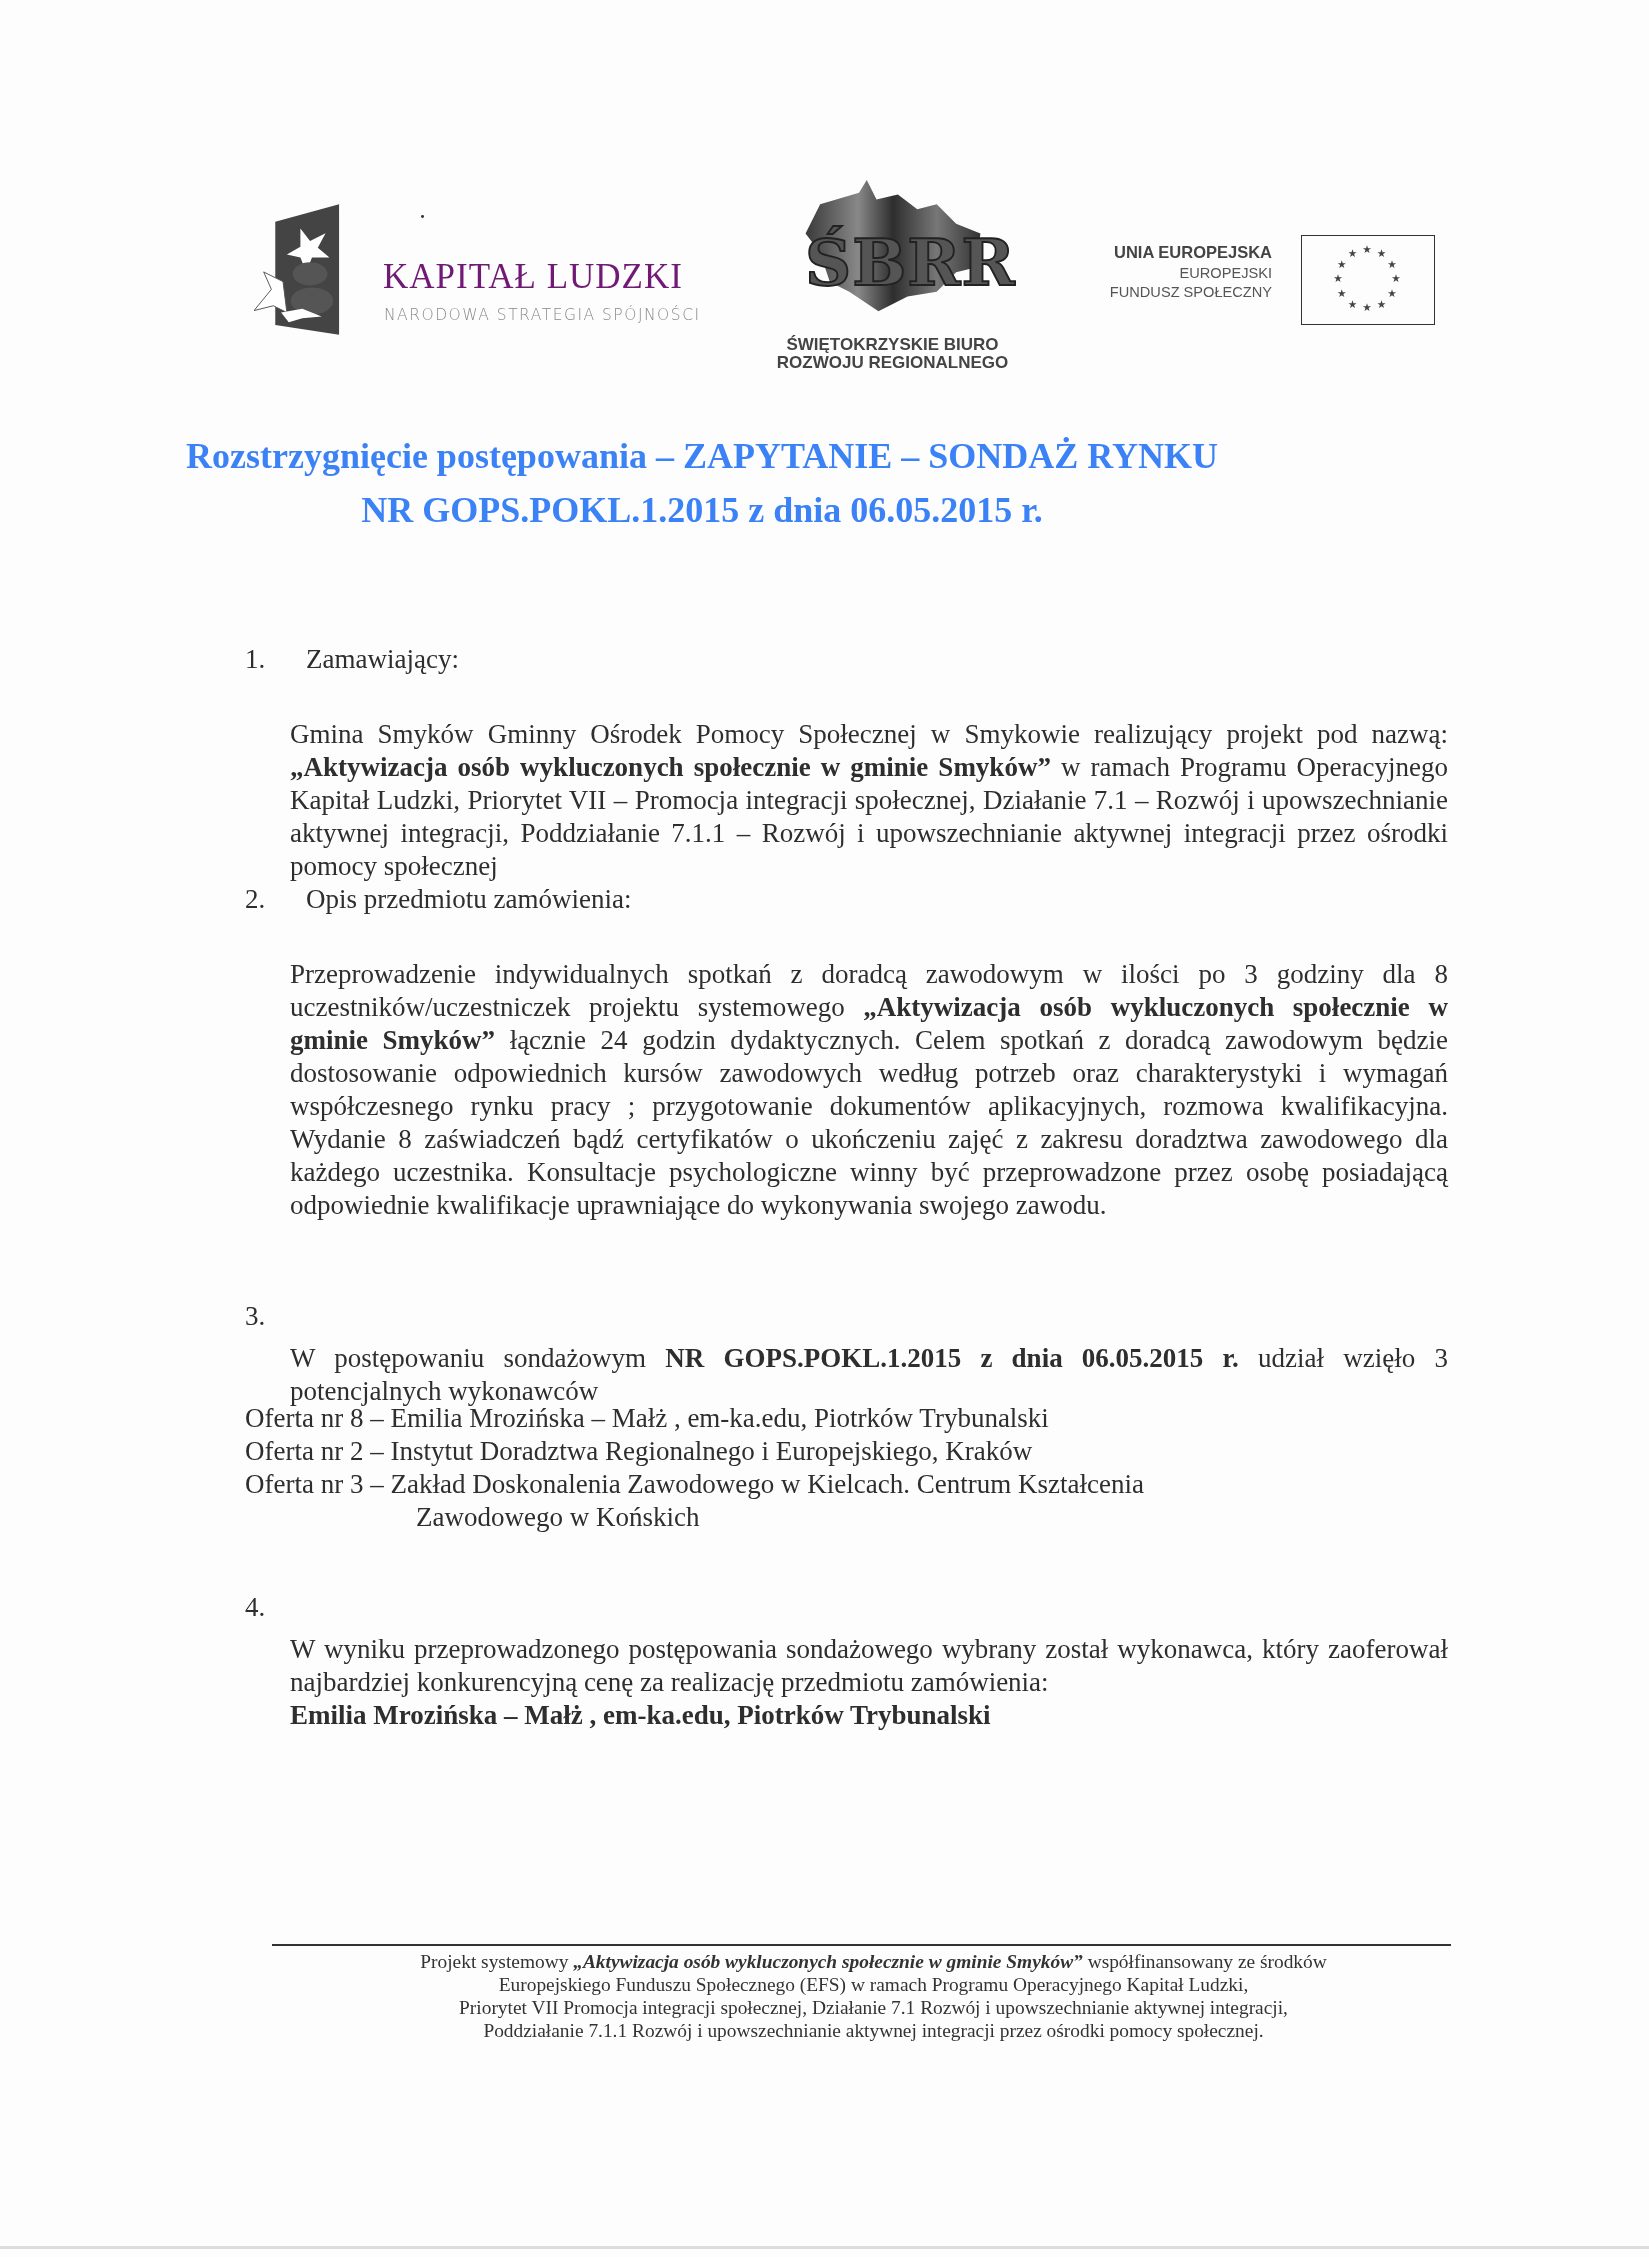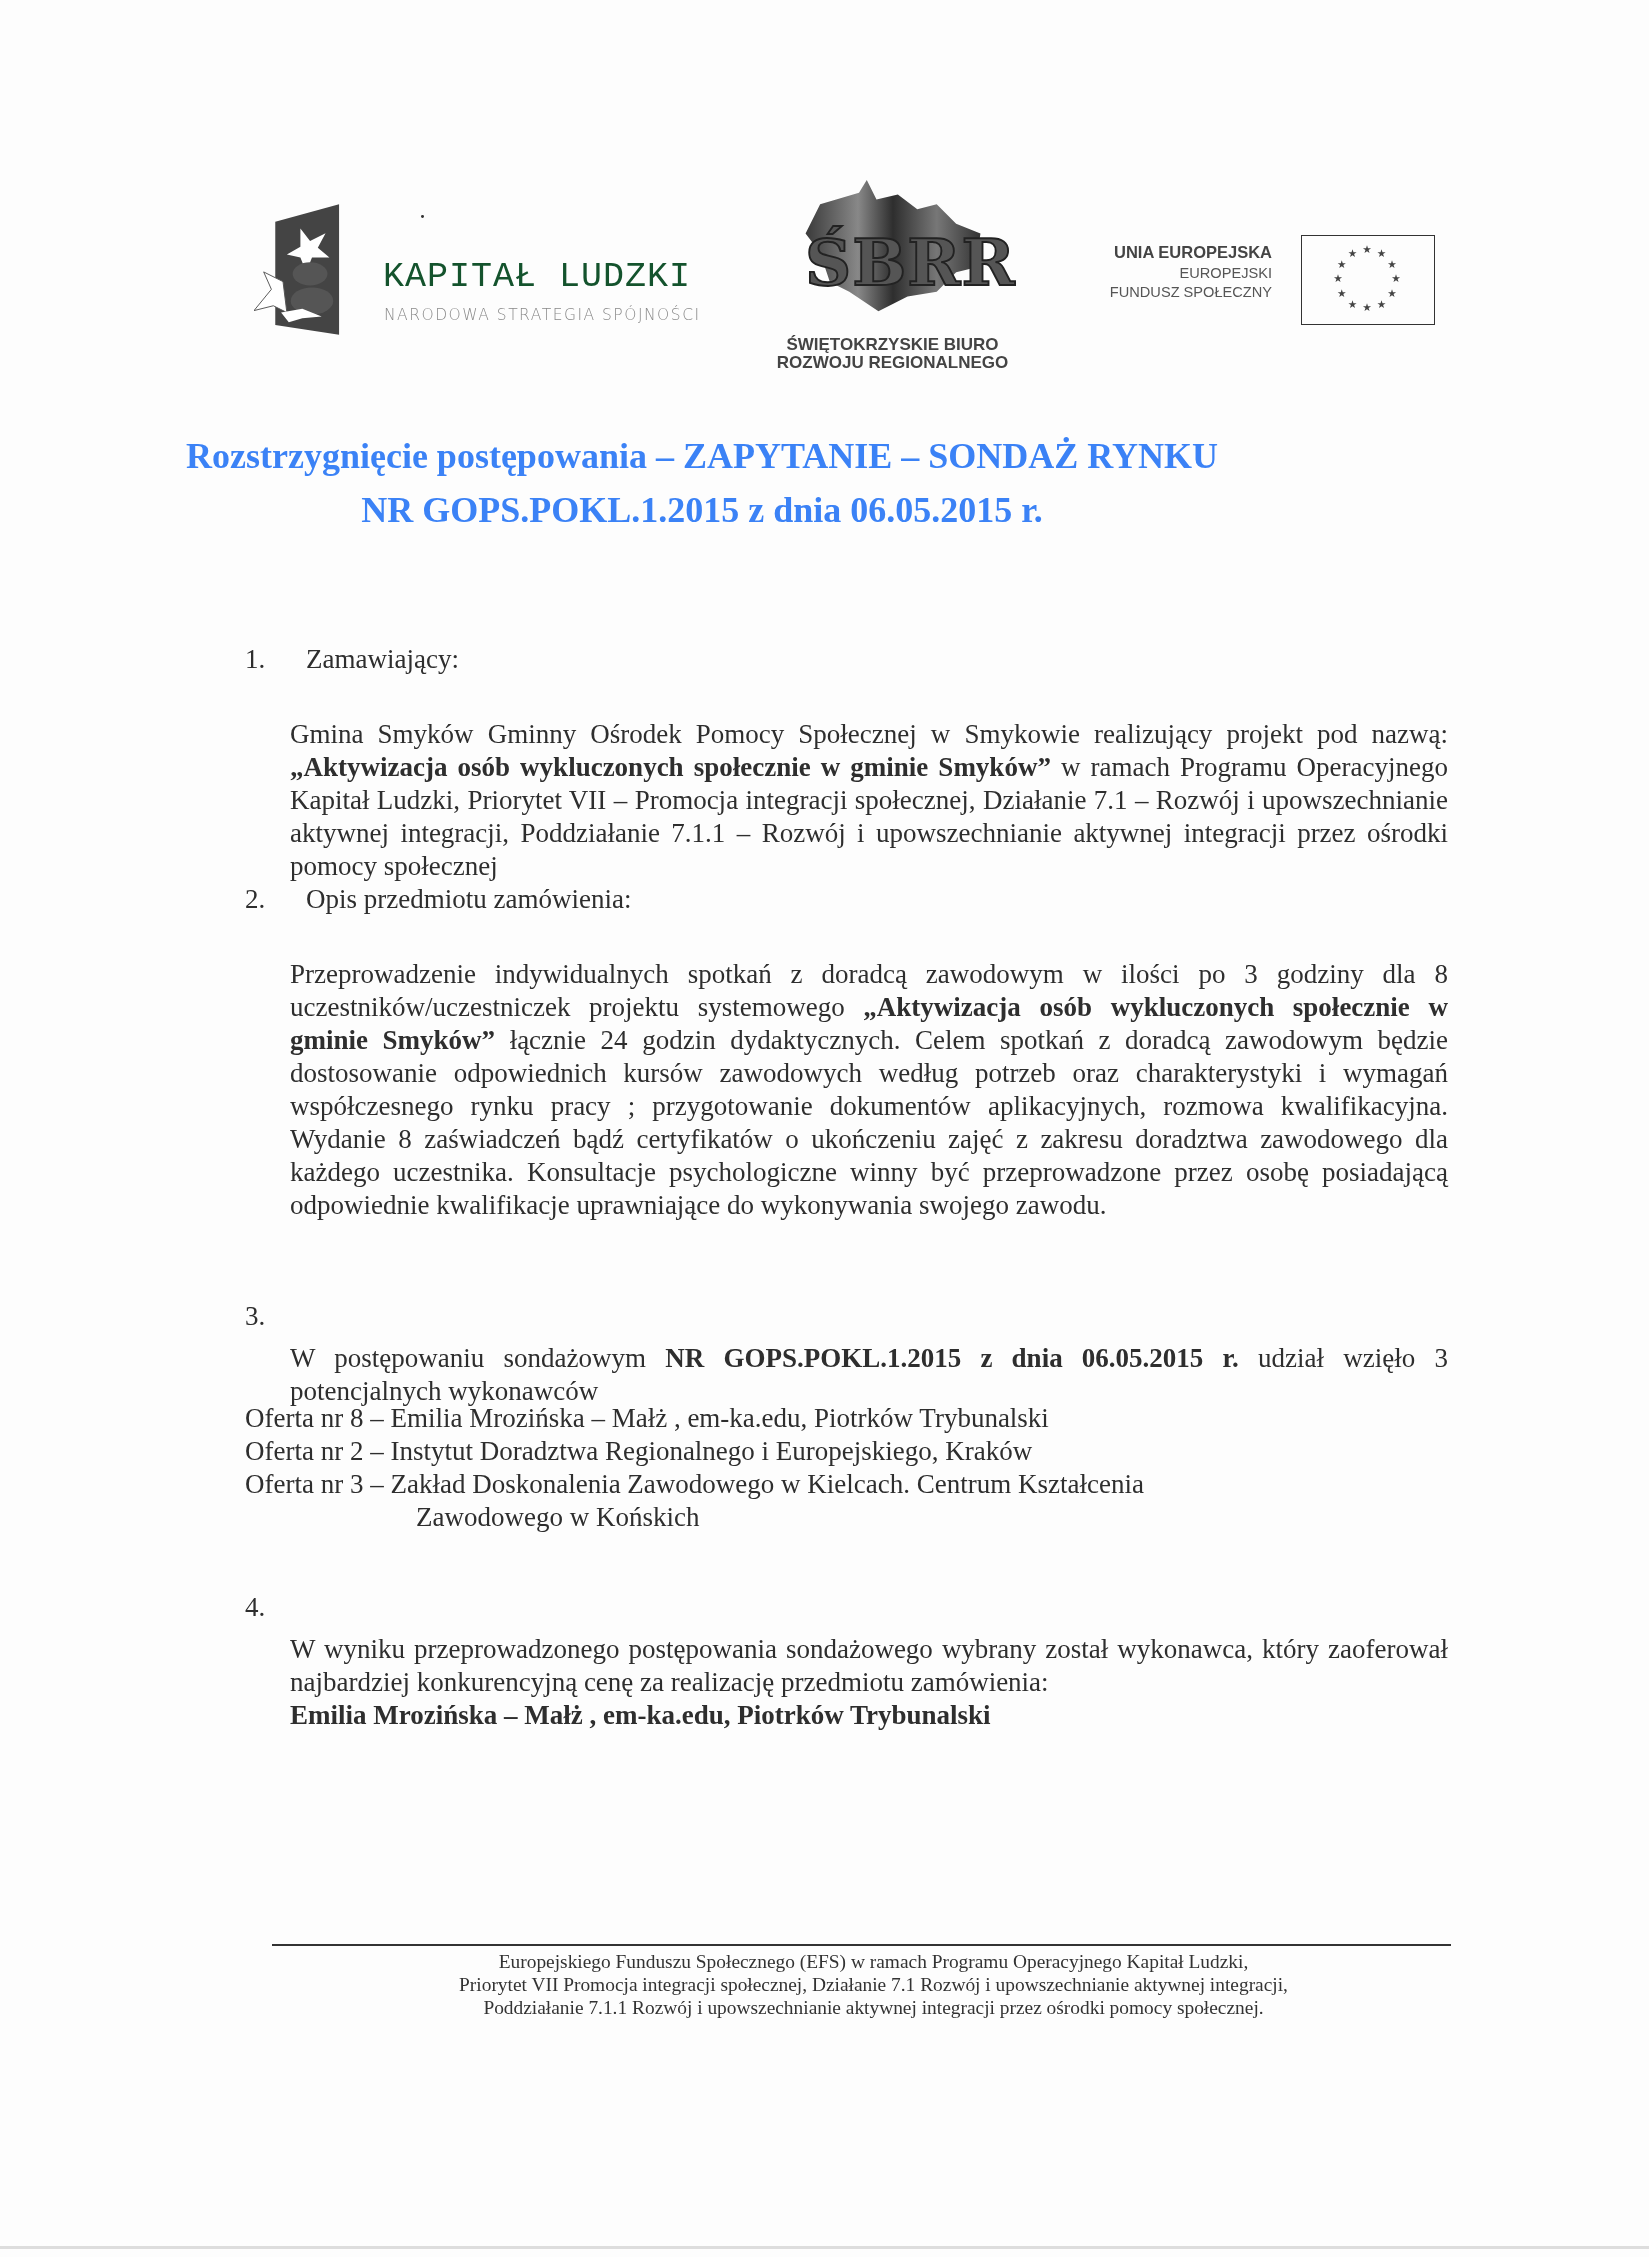--- a/index.html
+++ b/index.html
@@ -3,22 +3,22 @@
 <meta charset="utf-8">
 <style>
   html, body { margin: 0; padding: 0; background: #ffffff; }
   body { width: 1650px; height: 2257px; position: relative; overflow: hidden; color: #2a2a2a;
          font-family: "Liberation Serif", "DejaVu Serif", serif; }
   .page { position: absolute; inset: 0; background: #fdfdfd; }
 
   
   .logo-kl { position: absolute; left: 254px; top: 204px; width: 485px; height: 146px; }
   .kl-mark { position: absolute; left: 0; top: 0; width: 87px; height: 131px; }
-  .kl-title { position: absolute; left: 129px; top: 53px; font-family: Liberation Mono, monospace;
-              font-size: 35px; color: #14532d; letter-spacing: 1px; }
+  .kl-title { position: absolute; left: 129px; top: 53px; font-family: Liberation Serif, serif;
+              font-size: 35px; color: #701a75; letter-spacing: 1px; }
   .kl-sub { position: absolute; left: 130px; top: 102px; font-family: "DejaVu Sans", sans-serif;
             font-size: 15.5px; color: #888; letter-spacing: 1.5px; font-weight: 300; }
   .dot-mark { position: absolute; left: 421px; top: 215px; width: 2.9px; height: 2.9px; background:#333; border-radius:50%; }
 
   .logo-sbrr { position: absolute; left: 776px; top: 175px; width: 233px; height: 194px; }
   .sbrr-map { position: absolute; left: 14.6px; top: 0; width: 204px; height: 146px; }
   .sbrr-text { position: absolute; left: 29px; top: 50px; font-family: "DejaVu Serif", serif; font-weight: bold;
                font-size: 64px; color: #555; -webkit-text-stroke: 1.9px #222; letter-spacing: 1px; }
   .sbrr-cap1, .sbrr-cap2 { position: absolute; left: 0; width: 233px; text-align: center;
                font-family: "Liberation Sans", sans-serif; font-weight: bold; font-size: 17px; color: #444; }
@@ -147,19 +147,20 @@
   </div>
 
   <div class="sec body-text" style="top:1591px;">
     <span class="num">4.</span>
     <div class="para" style="top:0;">W wyniku przeprowadzonego postępowania sondażowego wybrany został wykonawca, który zaoferował najbardziej konkurencyjną cenę za realizację przedmiotu zamówienia:</div>
     <div class="para b" style="top:66px; text-align:left;">Emilia Mrozińska – Małż , em-ka.edu, Piotrków Trybunalski</div>
   </div>
 
   <div class="footer-rule"></div>
   <div class="footer">
+    <span class="line"><span>Projekt systemowy </span><span class="bi">„Aktywizacja osób wykluczonych społecznie w gminie Smyków”</span><span> współfinansowany ze środków</span></span>
     <span class="line">Europejskiego Funduszu Społecznego (EFS) w ramach Programu Operacyjnego Kapitał Ludzki,</span>
     <span class="line">Priorytet VII Promocja integracji społecznej, Działanie 7.1 Rozwój i upowszechnianie aktywnej integracji,</span>
     <span class="line">Poddziałanie 7.1.1 Rozwój i upowszechnianie aktywnej integracji przez ośrodki pomocy społecznej.</span>
   </div>
   <div class="scan-edge"></div>
 </div>
 
 
 </body></html>

